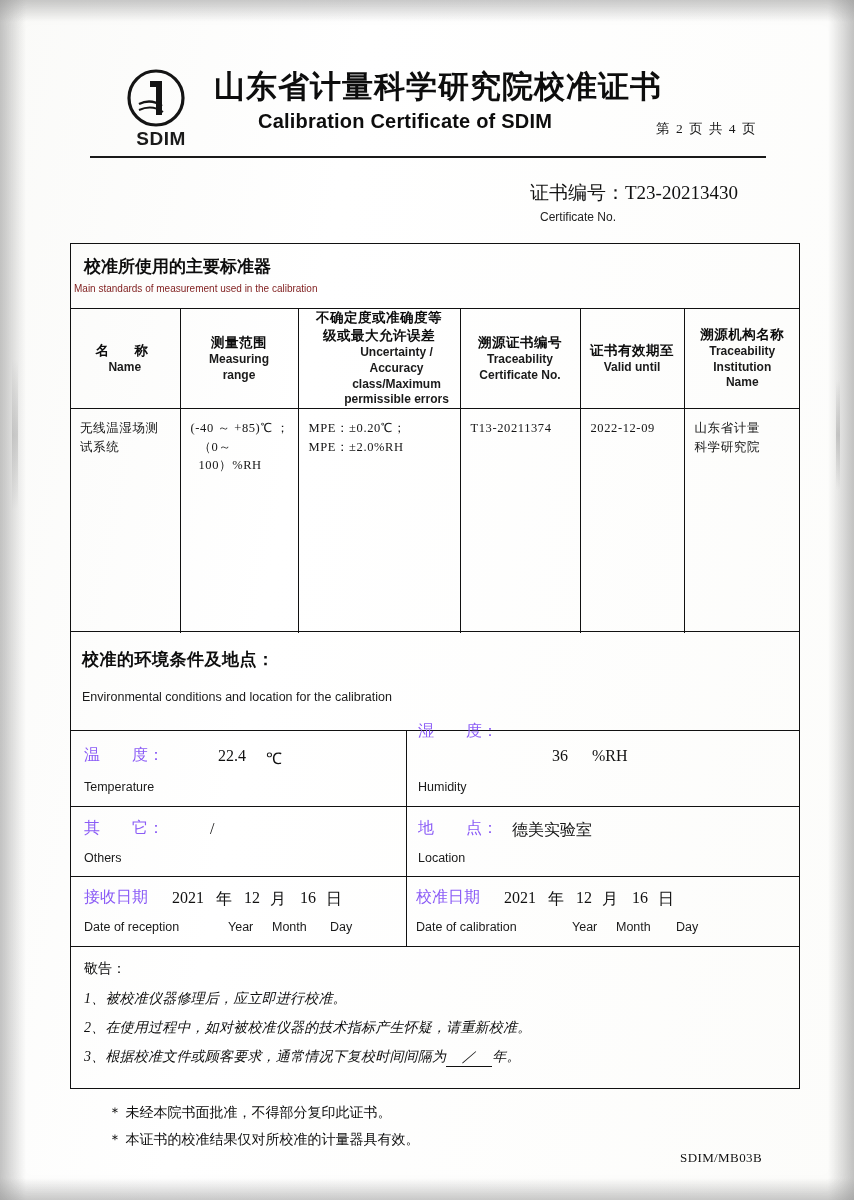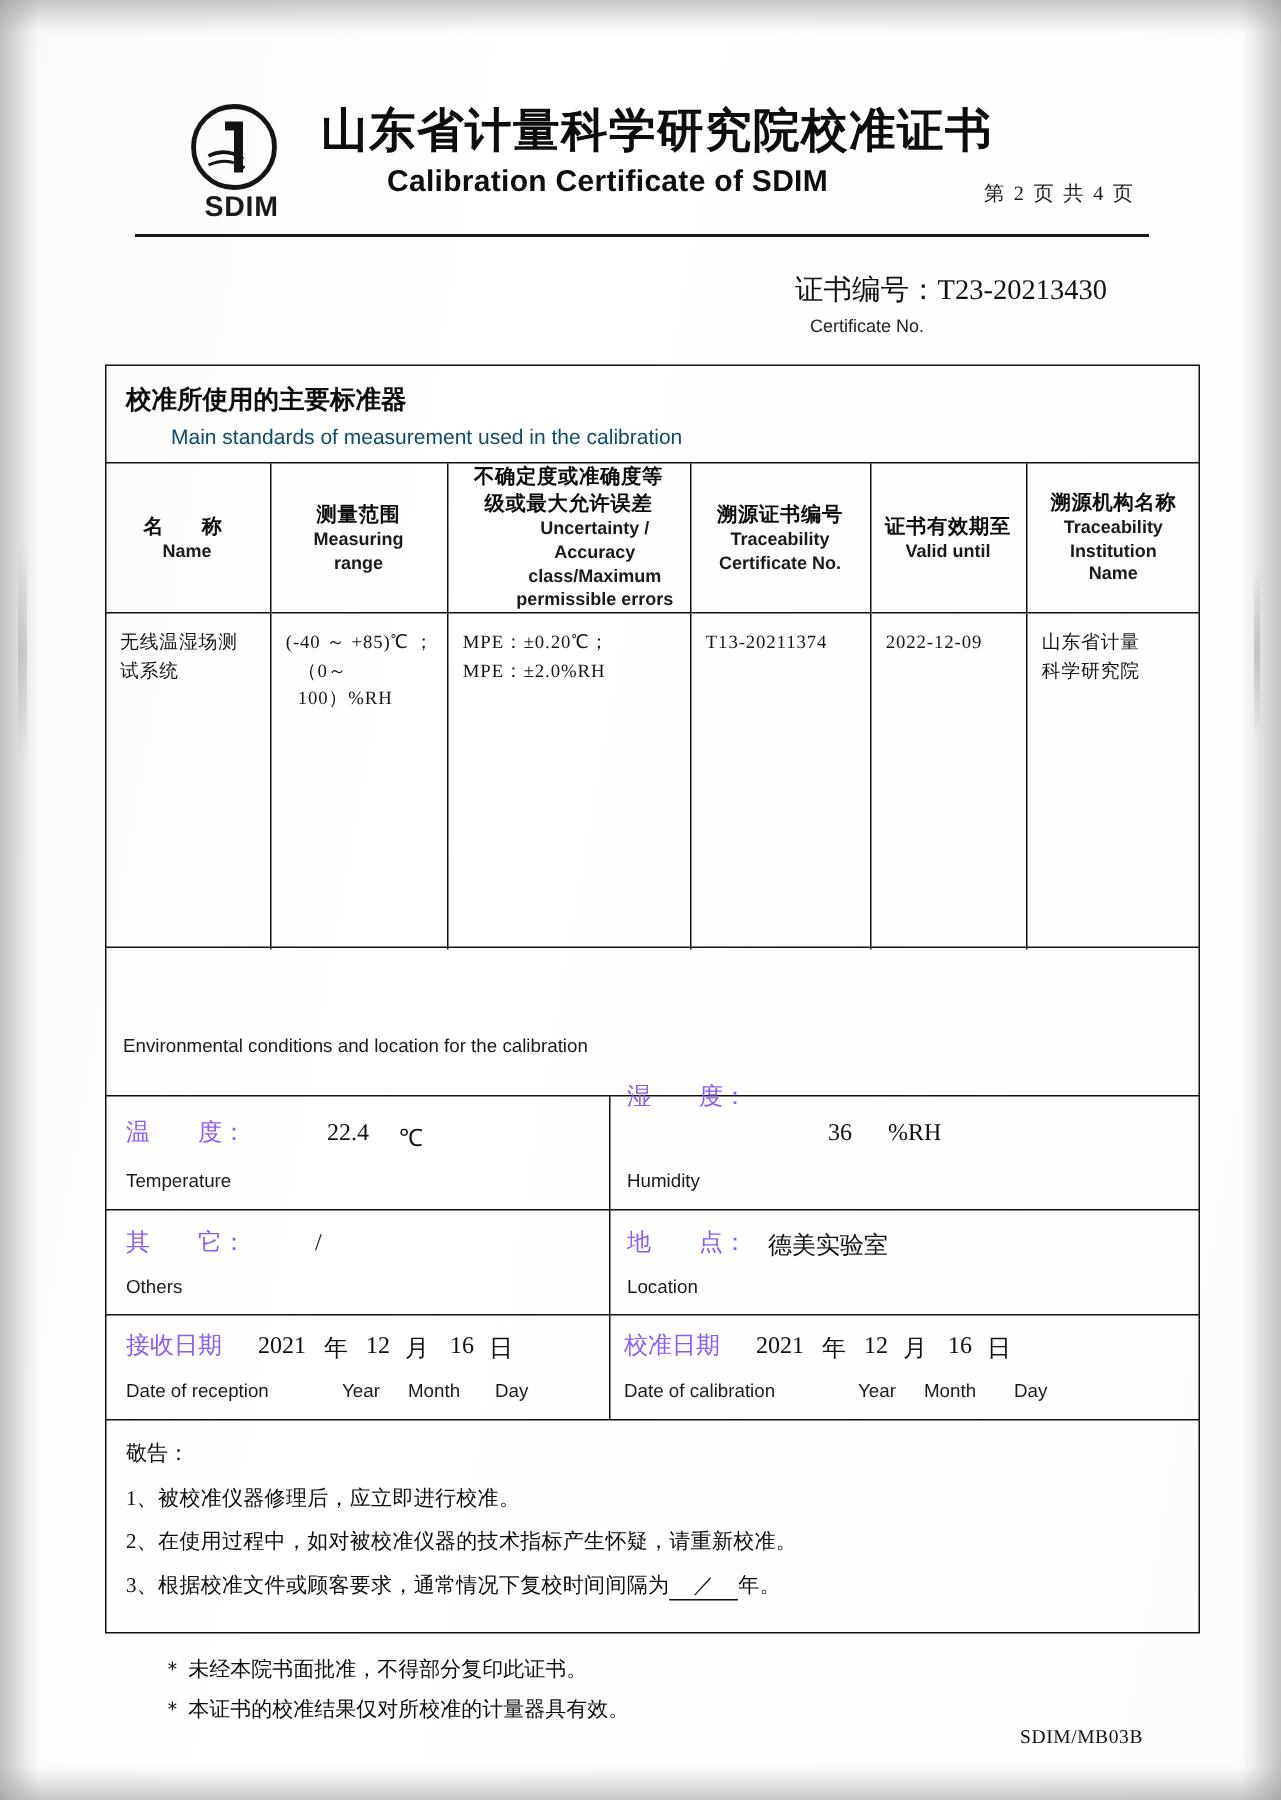--- a/index.html
+++ b/index.html
@@ -172,24 +172,23 @@
     position: absolute;
     font-family: "Liberation Serif", serif;
     font-weight: bold;
     font-size: 17px;
     color: #0d0d0d;
     white-space: nowrap;
   }
   .sec-title-en {
     position: absolute;
     font-family: "Liberation Sans", sans-serif;
-    font-size: 14px;
-    color: #0c4a6e;
-    white-space: nowrap;
-    margin-left: 40px;
+    font-size: 10px;
+    color: #7f1d1d;
+    white-space: nowrap;
   }
 
   
   .std-table {
     position: absolute;
     left: 70px;
     top: 308px;
     width: 730px;
     height: 324px;
     box-sizing: border-box;
@@ -304,20 +303,21 @@
     color: #0d0d0d;
   }
   .notice-line {
     position: absolute;
     left: 84px;
     font-family: "Liberation Serif", serif;
     font-size: 14px;
     color: #0d0d0d;
     white-space: nowrap;
     letter-spacing: 0.2px;
+    font-style: italic;
   }
   .blank-underline {
     display: inline-block;
     min-width: 46px;
     border-bottom: 1px solid #111;
     text-align: center;
   }
 
   
   .foot-line {
@@ -465,20 +465,21 @@
               <div class="td-cell">
                 <div>山东省计量</div>
                 <div>科学研究院</div>
               </div>
             </td>
           </tr>
         </tbody>
       </table>
     </div>
 
+    <div class="env-cn">校准的环境条件及地点：</div>
     <div class="env-en">Environmental conditions and location for the calibration</div>
 
     <div class="divider" style="top:730px;"></div>
     <div class="divider" style="top:806px;"></div>
     <div class="divider" style="top:876px;"></div>
     <div class="divider" style="top:946px;"></div>
     <div class="vdivider" style="left:406px; top:730px; height:216px;"></div>
 
     <div class="field-cn" style="left:84px; top:745px;">温　　度：</div>
     <div class="field-val" style="left:218px; top:747px;">22.4</div>

